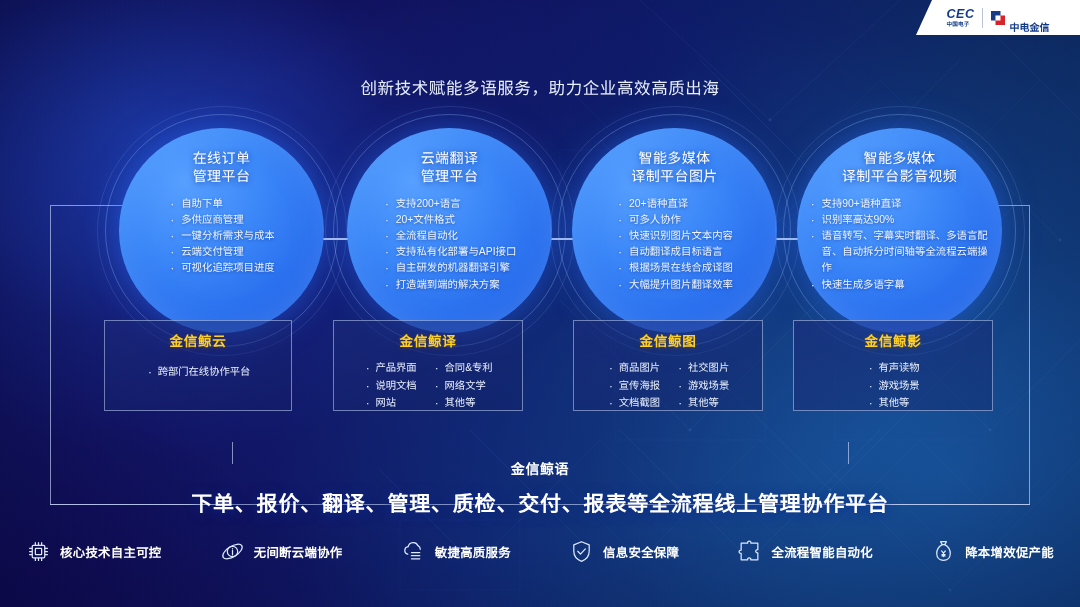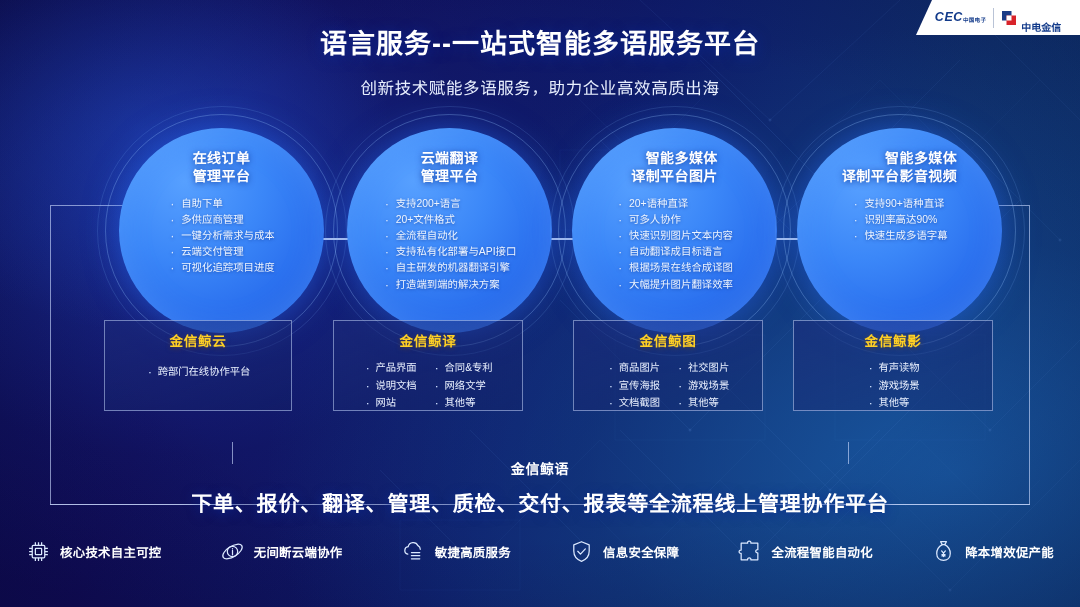--- a/index.html
+++ b/index.html
@@ -39,21 +39,21 @@
 
   
   .logo-banner{
     position:absolute; top:0; right:0;
     width:164px; height:35px;
     background:#ffffff;
     display:flex; align-items:center; justify-content:center; gap:7px;
     clip-path:polygon(16px 0, 164px 0, 164px 35px, 0 35px);
     z-index:9;
   }
-  .logo-cec{ display:flex; flex-direction:row; align-items:flex-end; line-height:1; }
+  .logo-cec{ display:flex; flex-direction:column; align-items:flex-start; line-height:1; }
   .logo-cec .big{ font-size:12.5px; font-weight:800; color:#123a8a; letter-spacing:.6px; font-style:italic;}
   .logo-cec .small{ font-size:5.6px; font-weight:700; color:#123a8a; letter-spacing:.2px; margin-top:1.5px;}
   .logo-div{ width:1px; height:20px; background:#b9c3d6; }
   .logo-gien{ display:flex; align-items:center; gap:4px; }
   .logo-mark{ width:16px; height:16px; position:relative; }
   .logo-txt{ display:flex; flex-direction:column; line-height:1; }
   .logo-txt .big{ font-size:10px; font-weight:700; color:#123a8a;margin-top:30px; }
   .logo-txt .small{ font-size:6.6px; font-weight:800; color:#123a8a; letter-spacing:.1px; margin-top:1.5px;}
 
   
@@ -114,22 +114,22 @@
   .circle.c3{ left:572px; }
   .circle.c4{ left:797px; }
   .ring{
     position:absolute; width:233px; height:233px; top:-14px; left:-14px;
     border-radius:50%;
     border:1.5px solid rgba(150,200,255,.30);
     pointer-events:none;
   }
   .ring.r2{ width:250px; height:250px; top:-22px; left:-22px; border-color:rgba(130,185,255,.16); }
   .c-title{
-    font-size:14px; font-weight:700; color:#ffffff; line-height:1.32;
-    text-align:right; letter-spacing:.4px;
+    font-size:14px; font-weight:400; color:#ffffff; line-height:1.32;
+    text-align:center; letter-spacing:.4px;
     text-shadow:0 1px 6px rgba(8,40,140,.75);
   }
   .c-list{ list-style:none; margin-top:10px; padding:0 8px; }
   .c-list li{
     font-size:10.4px; color:#eef5ff; line-height:1.55;
     position:relative; padding-left:13px; white-space:nowrap;
     text-shadow:0 1px 3px rgba(10,40,130,.5);
   }
   .c-list li::before{
     content:"·"; position:absolute; left:2px; top:-1px;
@@ -262,21 +262,20 @@
         <rect x="5.5" y="5.5" width="9.5" height="9.5" fill="#d8232a"></rect>
         <rect x="5.5" y="5.5" width="5" height="5" fill="#ffffff"></rect>
       </svg>
       <div class="logo-txt">
         <span class="big">中电金信</span>
         <span class="small">GienTech</span>
       </div>
     </div>
   </div>
 
-  <div class="title">语言服务--一站式智能多语服务平台</div>
   <div class="subtitle">创新技术赋能多语服务，助力企业高效高质出海</div>
 
   <div class="bracket"></div>
   <div class="bracket-cut"></div>
   <div class="drop" style="left:232px; top:442px; height:22px;"></div>
   <div class="drop" style="left:848px; top:442px; height:22px;"></div>
 
   <div class="conn" style="left:320px; width:30px;"></div>
   <div class="conn" style="left:547px; width:28px;"></div>
   <div class="conn" style="left:772px; width:28px;"></div>
@@ -336,20 +335,21 @@
     <div class="circle c4">
       <div class="ring"></div>
       <div class="ring r2"></div>
       <div class="c-title">
         <div>智能多媒体</div>
         <div>译制平台影音视频</div>
       </div>
       <ul class="c-list">
         <li>支持90+语种直译</li>
         <li>识别率高达90%</li>
+        <li class="wrap">语音转写、字幕实时翻译、多语言配音、自动拆分时间轴等全流程云端操作</li>
         <li>快速生成多语字幕</li>
       </ul>
     </div>
   </div>
 
   <div class="box b1">
     <div class="b-title">金信鲸云</div>
     <div class="b-body">
       <ul class="b-col">
         <li>跨部门在线协作平台</li>

